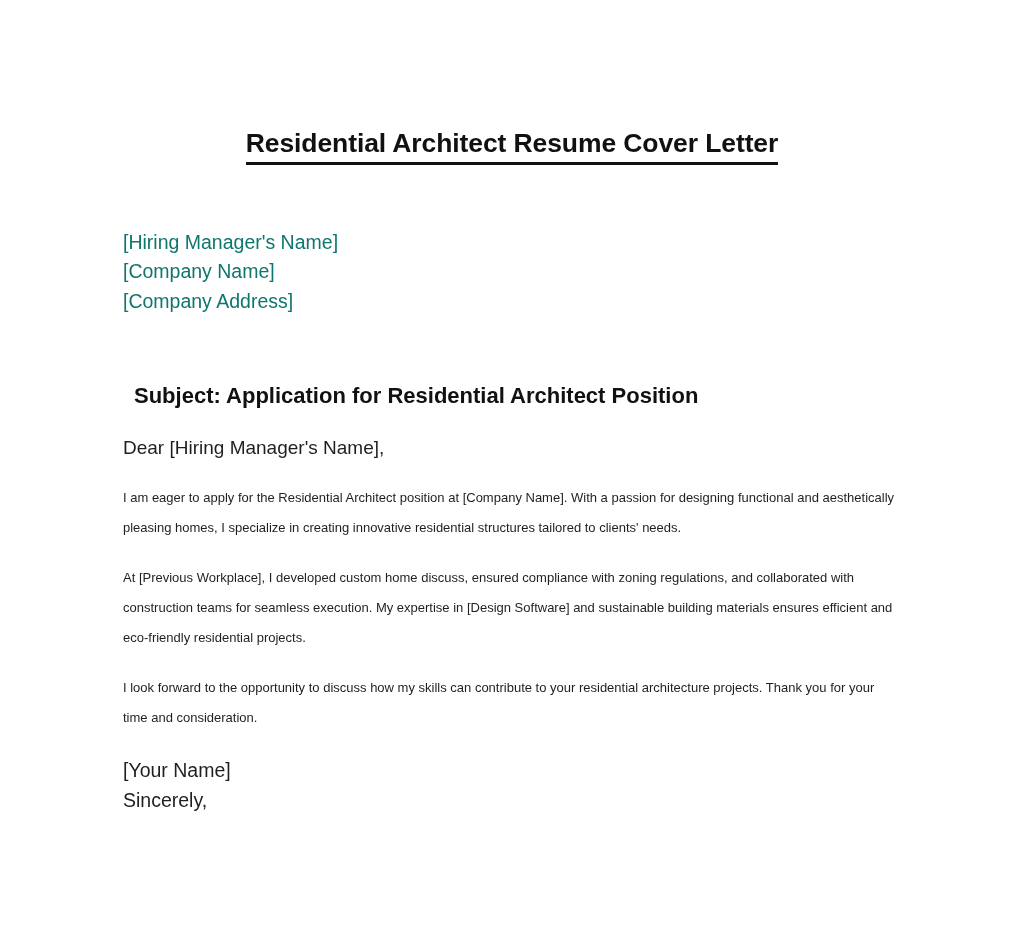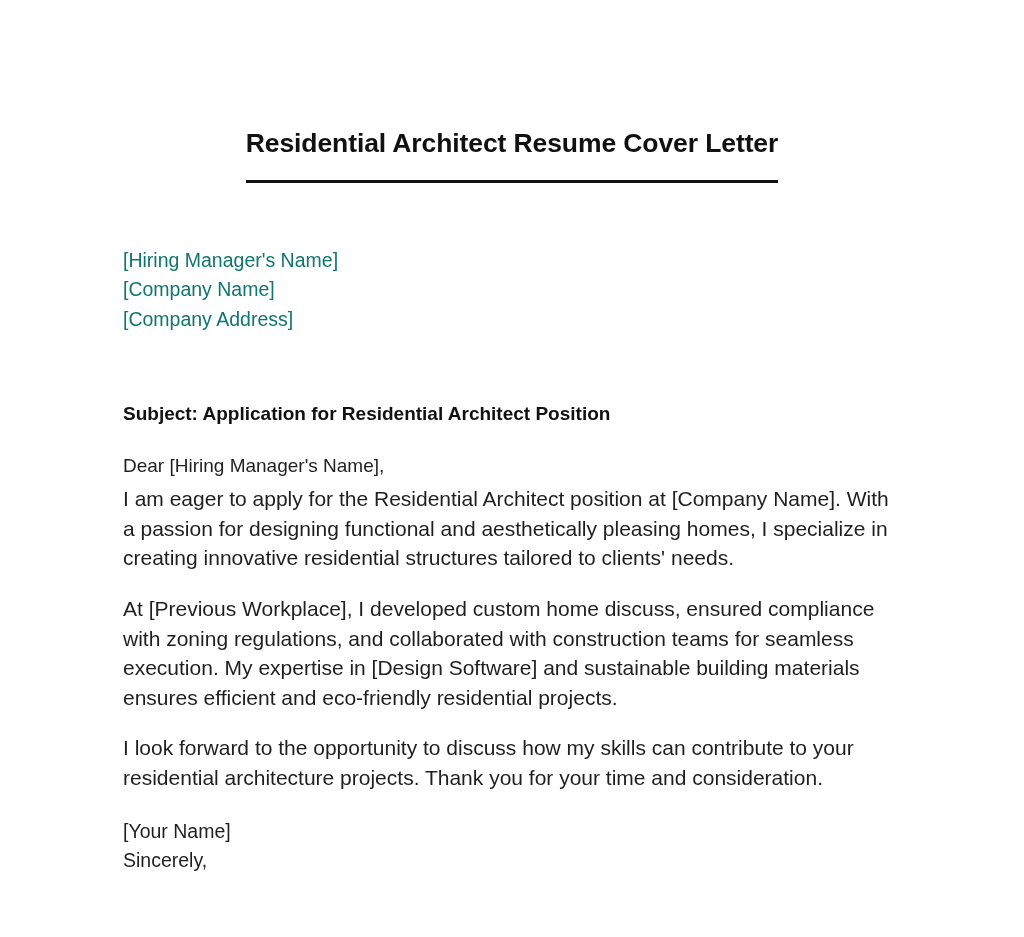--- a/index.html
+++ b/index.html
@@ -38,51 +38,52 @@
     font-weight: bold;
     letter-spacing: -0.1px;
     color: #111111;
     margin: 0;
     padding-top: 128px;
     line-height: 1.2;
   }
   .doc-title .title-text {
     display: inline-block;
     border-bottom: 3px solid #111111;
-    padding-bottom: 20px;
+    padding-bottom: 2px;
   }
 
   .address-block {
     margin-top: 63px;
     font-size: 19.5px;
     line-height: 29.5px;
     color: #0f766e;
   }
   .address-line {
     white-space: pre;
   }
 
   .subject-line {
     margin-top: 67px;
-    font-size: 19px;
+    font-size: 22px;
     font-weight: bold;
     color: #111111;
     line-height: 26px;
+    margin-left: 11px;
   }
 
   .salutation {
     margin-top: 24px;
     font-size: 19px;
     line-height: 29px;
     color: #1f1f1f;
   }
 
   .para {
-    margin-top: 4px;
-    font-size: 21px;
+    margin-top: 21px;
+    font-size: 13px;
     line-height: 29.6px;
     color: #1f1f1f;
     text-align: left;
   }
 
   .closing-block {
     margin-top: 24px;
     font-size: 19.5px;
     line-height: 29.5px;
     color: #1f1f1f;

